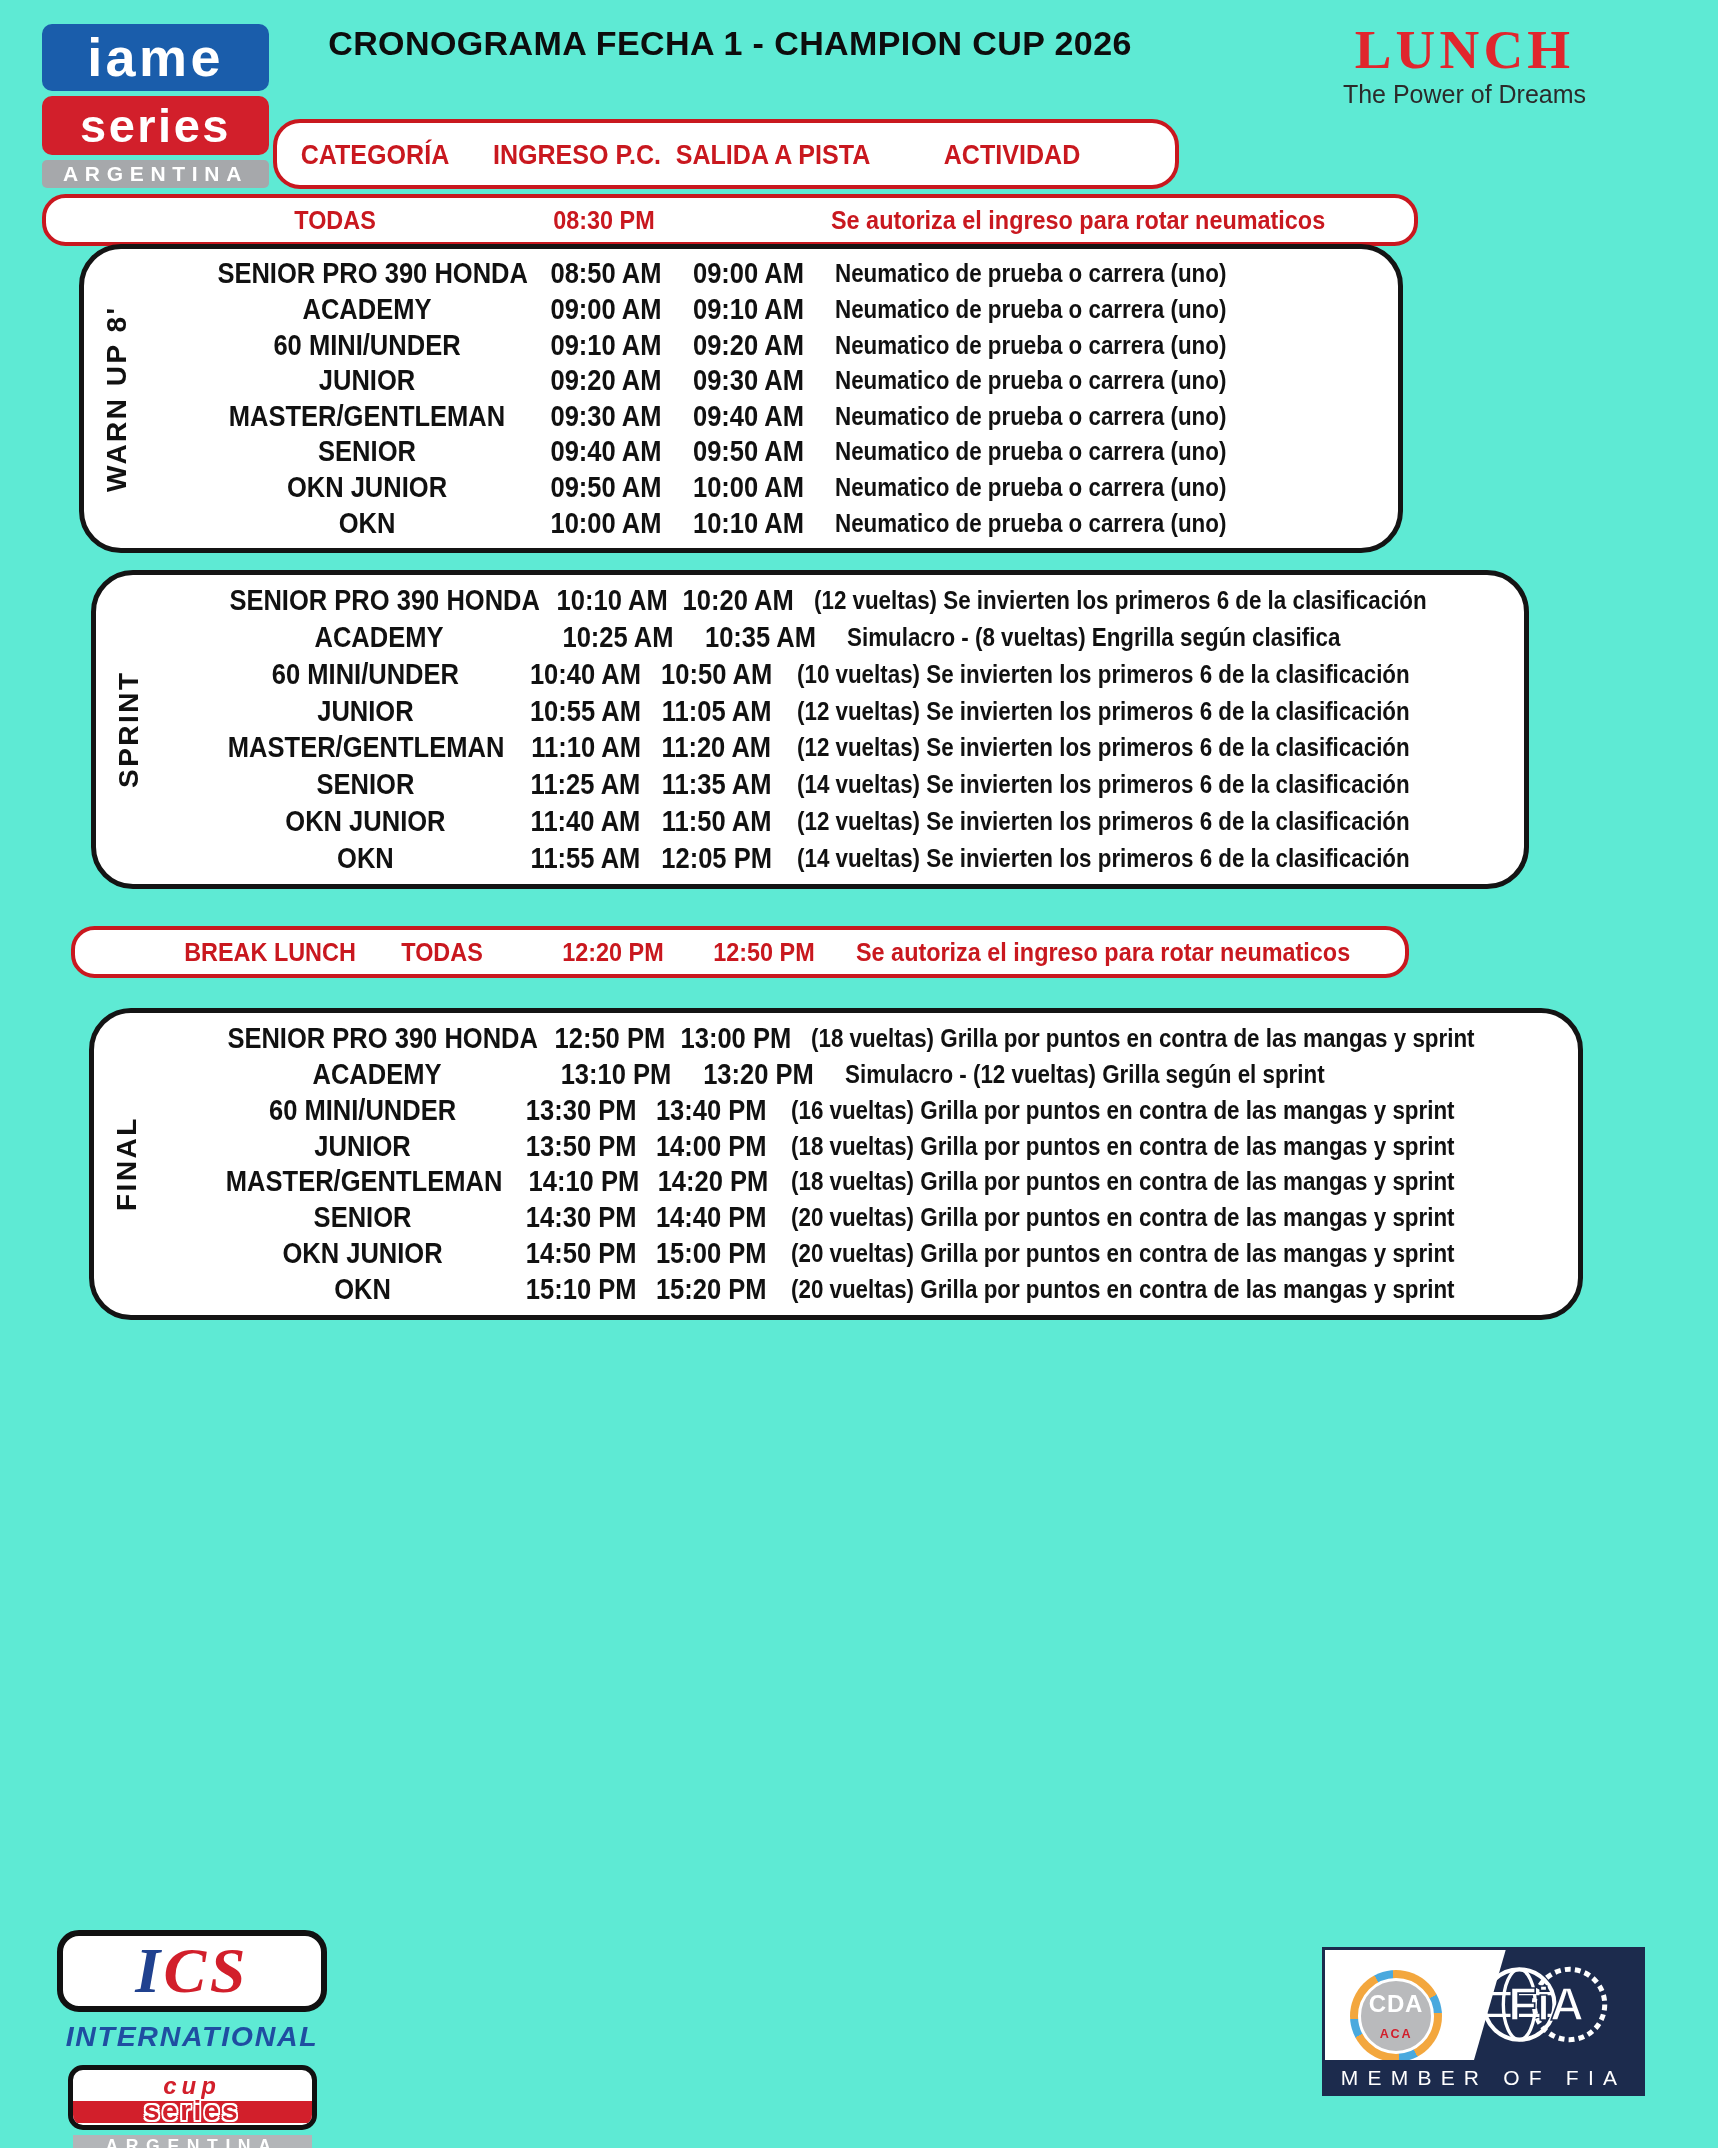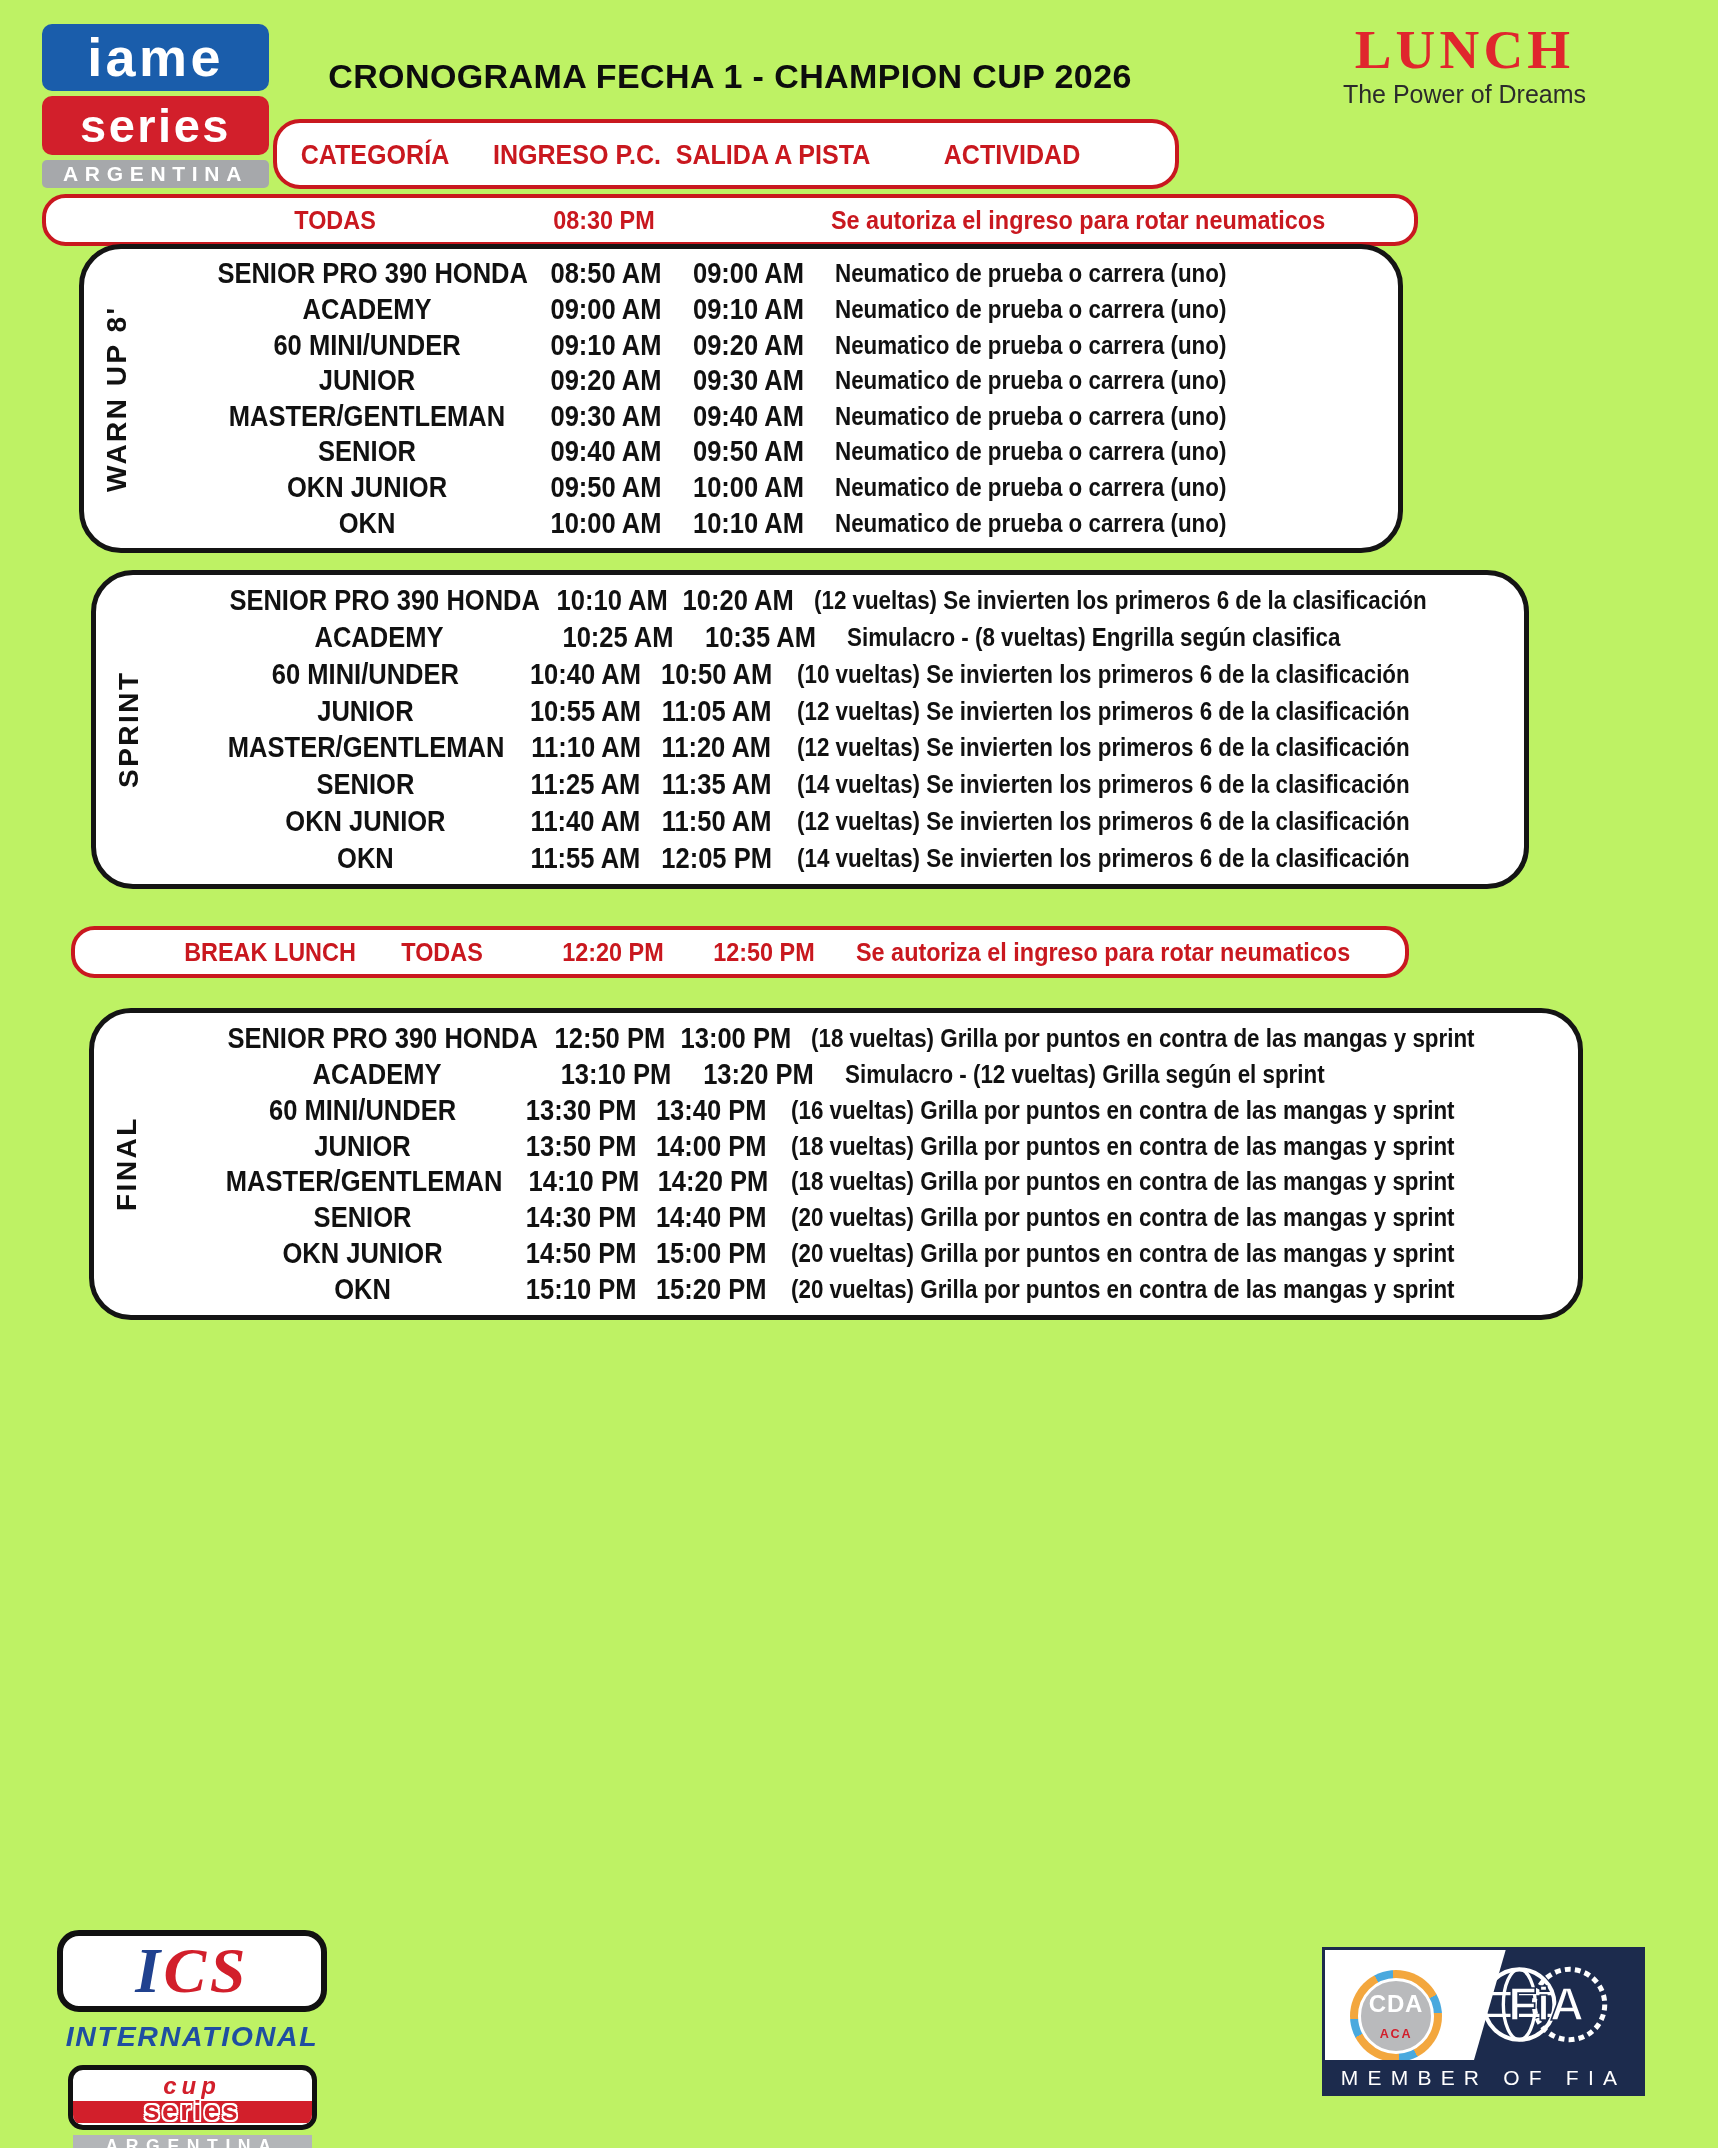--- a/index.html
+++ b/index.html
@@ -1,34 +1,34 @@
 <!DOCTYPE html>
 <html style="font-size:13.4px"><head>
 <meta charset="utf-8">
 <style>
   html,body { margin:0; padding:0; background:#ffffff; }
   .page {
-    position:relative; width:1718px; height:2148px; background:#bef264;
+    position:relative; width:1718px; height:2148px; background:#5eead4;
     font-family:"Liberation Sans", sans-serif; overflow:hidden; color:#111;
   }
   
   .iame-logo { position:absolute; left:42px; top:23.5px; width:227px; }
   .iame-top {
     background:#1a5dab; border-radius:10px; height:67px; display:flex; align-items:center; justify-content:center;
     color:#fff; font-weight:700; font-size:54px; letter-spacing:3.4px; line-height:1;
   }
   .iame-mid {
     background:#d21f2b; border-radius:10px; margin-top:5px; height:59px; display:flex; align-items:center; justify-content:center;
     color:#fff; font-weight:700; font-size:47px; letter-spacing:2.5px; line-height:1;
   }
   .iame-bot {
     background:#a6a8ab; border-radius:5px; margin-top:5px; height:28.5px; display:flex; align-items:center; justify-content:center;
     color:#fff; font-weight:700; font-size:21px; letter-spacing:6.7px;
   }
-  .title-block { position:absolute; left:319px; top:57px; width:822px; text-align:center; }
+  .title-block { position:absolute; left:319px; top:24px; width:822px; text-align:center; }
   .title { font-size:34px; font-weight:700; color:#0d0d0d; letter-spacing:0.4px; }
   .subtitle { margin-top:10px; font-size:22.7px; color:#1a1a1a; letter-spacing:0.8px; }
   .honda { position:absolute; left:1305px; top:22px; width:319px; text-align:center; }
   .honda-word {
     font-family:"Liberation Serif", serif; font-weight:700; font-size:55px; color:#e0262d; letter-spacing:4.2px; line-height:1;
   }
   .honda-tag { font-size:25px; color:#2b2b2b; margin-top:3.4px; }
   
   .colhead { position:absolute; left:273px; top:119px; width:898px; height:62px; border:4.2px solid #c9181f; border-radius:27px; background:#fff; }
   .ch {

